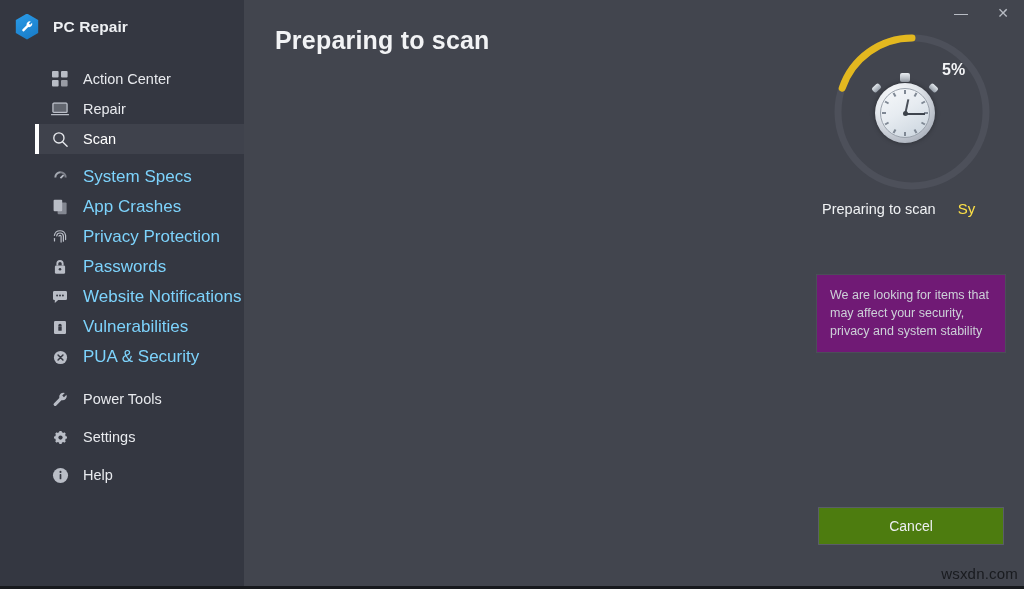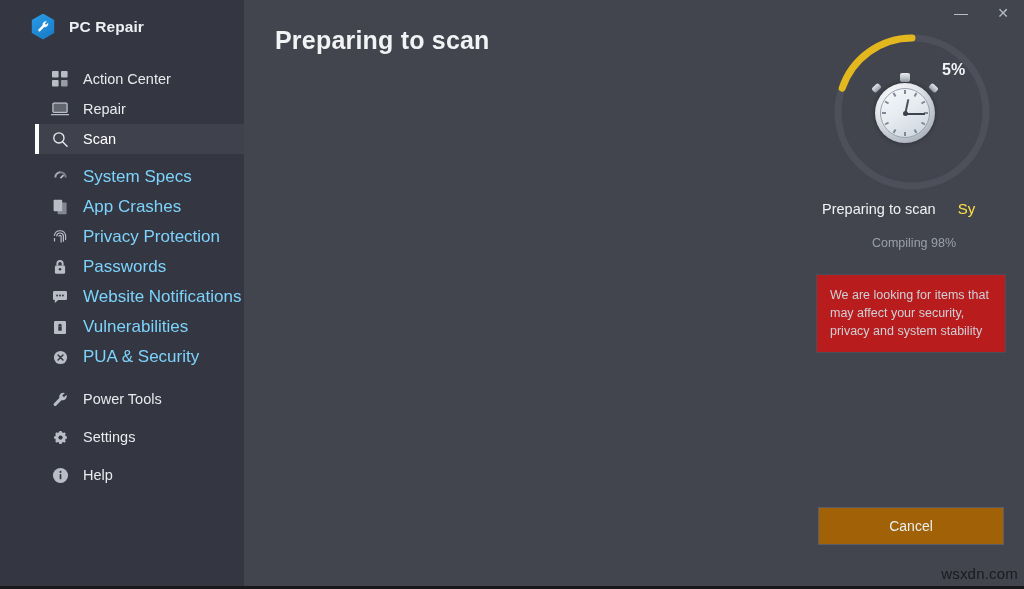--- a/index.html
+++ b/index.html
@@ -22,22 +22,21 @@
     width: 244px;
     height: 586px;
     background: #343741;
     flex: 0 0 244px;
     position: relative;
   }
   .brand {
     display: flex;
     align-items: center;
     height: 54px;
-    padding-left: 22px;
-    margin-left: 8px;
+    padding-left: 14px;
   }
   .brand-logo {
     width: 27px; height: 27px;
     position: relative;
     margin-right: 12px;
     flex: 0 0 27px;
   }
   .hexagon {
     width: 26px; height: 26px;
     background: linear-gradient(150deg, #2b9ce8 0%, #1678c4 100%);
@@ -263,33 +262,33 @@
     font-size: 12.5px;
     color: #9aa0aa;
   }
 
   
   #info-box {
     position: absolute;
     left: 572px; top: 274px;
     width: 190px;
     padding: 11px 13px 12px 13px;
-    background: #b91c1c;
+    background: #701a75;
     border: 1px solid #4b4e58;
     color: #cdd1d8;
     font-size: 12.5px;
     line-height: 18px;
   }
 
   
   #cancel-button {
     position: absolute;
     left: 574px; top: 507px;
     width: 186px; height: 38px;
-    background: #a16207;
+    background: #4d7c0f;
     border: 1px solid #5a5d68;
     color: #eceef1;
     font-size: 14px;
     font-family: "Liberation Sans", sans-serif;
     display: flex;
     align-items: center;
     justify-content: center;
     cursor: default;
   }
 
@@ -518,21 +517,20 @@
         <div class="sw-pin"></div>
       </div>
 
       <div id="percent-label">5%</div>
     </div>
 
     <div id="status-row">
       <span id="status-current">Preparing to scan</span><span id="status-next">Sy</span>
     </div>
 
-    <div id="substatus">Compiling 98%</div>
 
     <div id="info-box">We are looking for items that may affect your security, privacy and system stability</div>
 
     <button id="cancel-button">Cancel</button>
 
   </main>
 
   <div id="watermark">wsxdn.com</div>
 </div>
 

